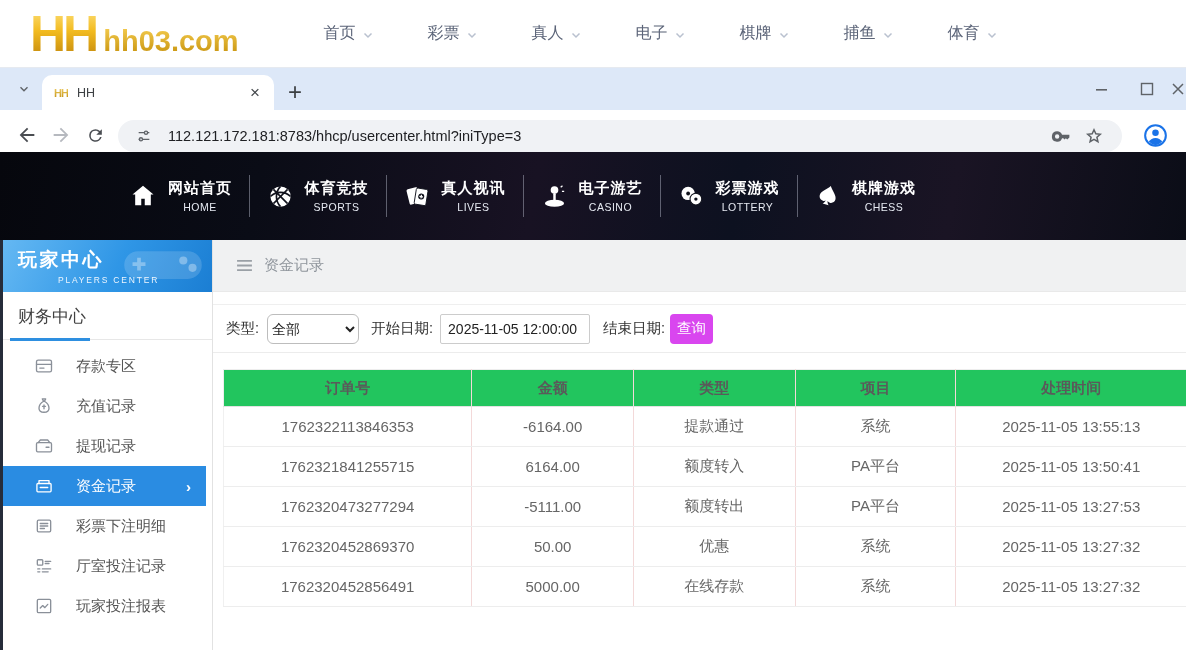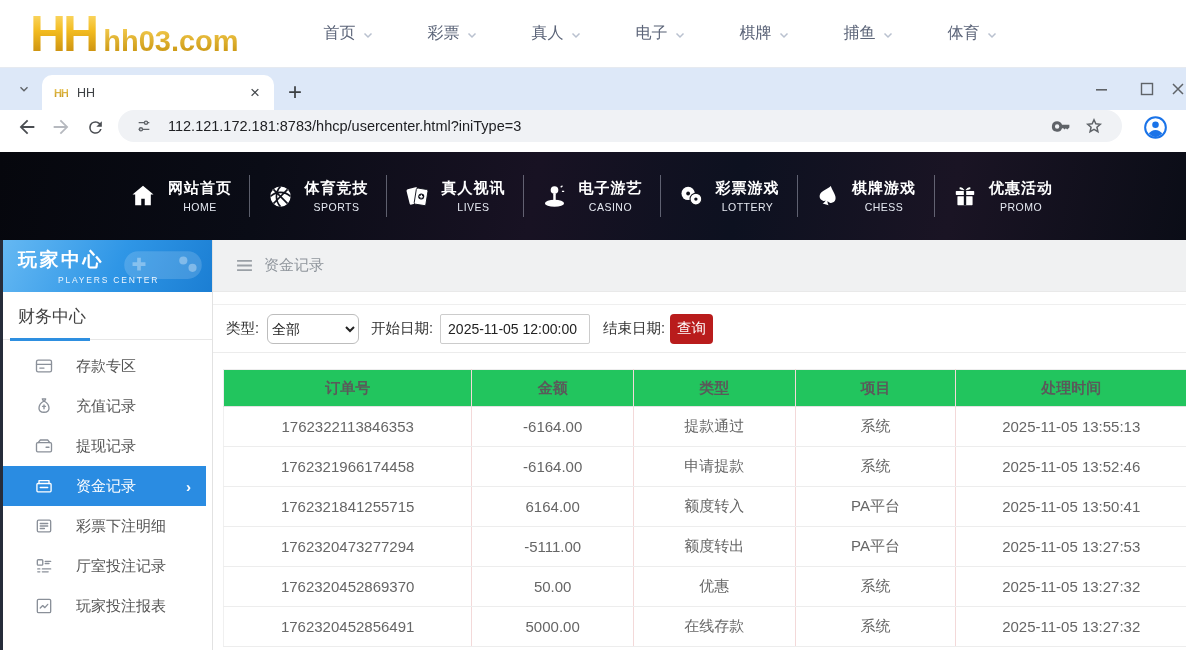--- a/index.html
+++ b/index.html
@@ -35,21 +35,21 @@
   .favicon { font-size:11px; font-weight:900; letter-spacing:-1px;
     background:linear-gradient(180deg,#f0cf6a,#c3910f); -webkit-background-clip:text; background-clip:text; color:transparent; }
   .tab-title { font-size:12.5px; color:#3c4043; margin-left:9px; flex:1; }
   .tab-close { font-size:17px; color:#45494d; padding:0 6px; cursor:pointer; line-height:1; }
   .newtab { font-size:24px; font-weight:300; color:#3c4043; margin:0 0 6px 14px; cursor:pointer; line-height:1; }
   .win-controls { position:absolute; right:0; top:0; height:42px; display:flex; align-items:center; }
   .win-btn { width:46px; height:42px; display:flex; align-items:center; justify-content:center; cursor:pointer; color:#5f6368; }
   .win-btn.close-partial { width:16px; justify-content:flex-start; overflow:hidden; }
 
   
-  .toolbar { height:42px; background:#fff; display:flex; align-items:flex-start; padding:0 14px 0 10px; }
+  .toolbar { height:42px; background:#fff; display:flex; align-items:flex-end; padding:0 14px 0 10px; }
   .nav-btn { width:34px; height:34px; display:flex; align-items:center; justify-content:center; cursor:pointer; }
   .urlbar { flex:1; height:32px; background:#f0f2f5; border-radius:16px; margin:0 10px 0 6px;
     display:flex; align-items:center; padding:0 12px; }
   .url-text { flex:1; font-size:14.5px; color:#202124; margin-left:10px; white-space:nowrap; overflow:hidden; }
   .urlbar .pill-icon { display:flex; align-items:center; padding:0 6px; cursor:pointer; }
   .avatar-btn { width:34px; height:34px; display:flex; align-items:center; justify-content:center; cursor:pointer; margin-left:6px; }
 
   
   .sitenav { height:88px;
     background:linear-gradient(100deg,#06070d 0%,#0a0c16 22%,#181223 45%,#0d1120 62%,#1a1424 80%,#0b0d17 100%);
@@ -90,21 +90,21 @@
   .content { flex:1; background:#fff; display:flex; flex-direction:column; min-width:0; }
   .breadcrumb { height:52px; background:#f0f1f2; display:flex; align-items:center; gap:11px;
     padding-left:23px; color:#8f959c; font-size:15px; border-bottom:1px solid #e9e9e9; }
   .filter-row { height:49px; margin-top:12px; border-top:1px solid #efefef; border-bottom:1px solid #ececec;
     display:flex; align-items:center; padding-left:13px; }
   .f-label { font-size:14.5px; color:#333; }
   .f-select { width:92px; height:30px; margin:0 12px 0 8px; border:1px solid #bdbdbd; border-radius:6px;
     font-size:14px; color:#222; background:#fff; font-family:"Liberation Sans",sans-serif; }
   .f-input { width:150px; height:30px; margin:0 13px 0 7px; border:1px solid #ccc; border-radius:2px;
     font-size:14px; color:#222; padding:0 7px; font-family:"Liberation Sans",sans-serif; }
-  .f-btn { min-width:42px; height:30px; margin-left:5px; background:#b91c1c; color:#fff; border:none;
+  .f-btn { min-width:42px; height:30px; margin-left:5px; background:#d946ef; color:#fff; border:none;
     border-radius:4px; font-size:14.5px; cursor:pointer; padding:0 7px; font-family:"Liberation Sans",sans-serif; }
 
   .table-wrap { margin:16px 0 0 10px; }
   table { border-collapse:collapse; width:100%; table-layout:fixed; }
   col.c0{width:25.8%} col.c1{width:16.8%} col.c2{width:16.8%} col.c3{width:16.7%} col.c4{width:23.9%}
   th { height:37px; background:#22c55e; color:#5a5a5a; font-weight:600; font-size:15px;
     border-top:1px solid #ededed; border-bottom:1px solid #e2e2e2; border-right:1px solid #f3d9d9; }
   th:first-child{ border-left:1px solid #ededed; }
   th:last-child{ border-right:none; }
   td { height:40px; text-align:center; color:#666; font-size:15px; background:#fff;
@@ -329,34 +329,20 @@
       </div>
       <div class="sn-item">
         <span class="sn-icon">
           <svg width="26" height="26" viewBox="0 0 24 24" fill="#fff">
             <path d="M12 2.5C9.6 6.6 4.5 9.2 4.5 13.3c0 2.4 1.9 4.2 4.2 4.2.9 0 1.8-.3 2.4-.9-.3 1.5-1 2.6-2 3.4h5.8c-1-.8-1.7-1.9-2-3.4.6.6 1.5.9 2.4.9 2.3 0 4.2-1.8 4.2-4.2 0-4.1-5.1-6.7-7.5-10.8z" transform="rotate(16 12 12)"></path>
           </svg>
         </span>
         <span class="sn-text">
           <span class="sn-zh">棋牌游戏</span>
           <span class="sn-en">CHESS</span>
-        </span>
-      </div>
-      <div class="sn-item">
-        <span class="sn-icon">
-          <svg width="26" height="26" viewBox="0 0 24 24" fill="#fff">
-            <rect x="3.5" y="7.4" width="17" height="3.6" rx="0.6"></rect>
-            <rect x="5" y="12.2" width="14" height="8.3" rx="0.6"></rect>
-            <rect x="10.9" y="7.4" width="2.2" height="13.1" fill="#10121c"></rect>
-            <path d="M12 6.9C10.4 3.9 7.9 3 6.9 4s.1 3.1 5.1 2.9zM12 6.9c1.6-3 4.1-3.9 5.1-2.9s-.1 3.1-5.1 2.9z" stroke="#10121c" stroke-width="0.7"></path>
-          </svg>
-        </span>
-        <span class="sn-text">
-          <span class="sn-zh">优惠活动</span>
-          <span class="sn-en">PROMO</span>
         </span>
       </div>
     </div>
 </div>
 
 <div class="main">
   <div class="sidebar">
     <div class="side-header">
       <div class="side-title">玩家中心</div>
       <div class="side-sub">PLAYERS  CENTER</div>
@@ -475,27 +461,20 @@
               <th>处理时间</th>
             </tr>
           </thead>
         <tbody id="t-body">
             <tr>
               <td>1762322113846353</td>
               <td>-6164.00</td>
               <td>提款通过</td>
               <td>系统</td>
               <td>2025-11-05 13:55:13</td>
-            </tr>
-            <tr>
-              <td>1762321966174458</td>
-              <td>-6164.00</td>
-              <td>申请提款</td>
-              <td>系统</td>
-              <td>2025-11-05 13:52:46</td>
             </tr>
             <tr>
               <td>1762321841255715</td>
               <td>6164.00</td>
               <td>额度转入</td>
               <td>PA平台</td>
               <td>2025-11-05 13:50:41</td>
             </tr>
             <tr>
               <td>1762320473277294</td>

